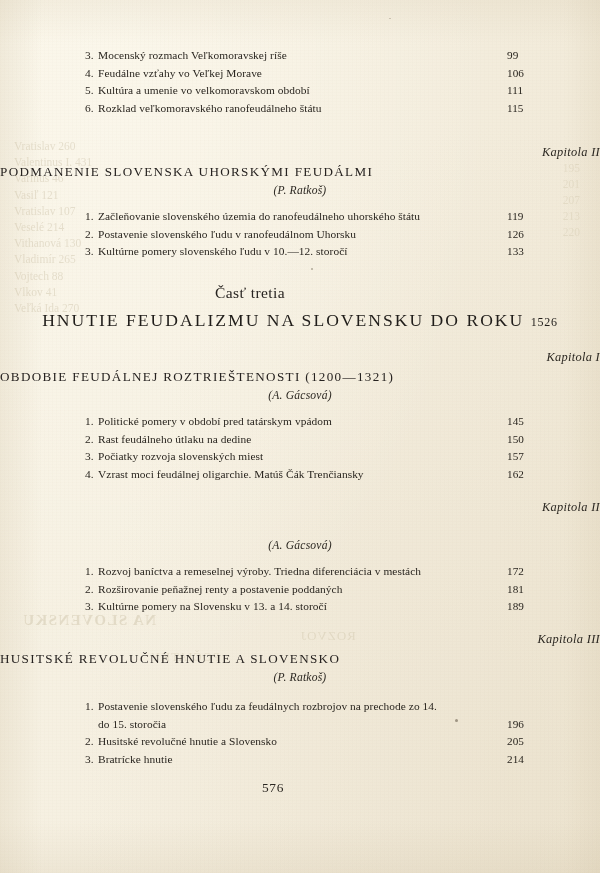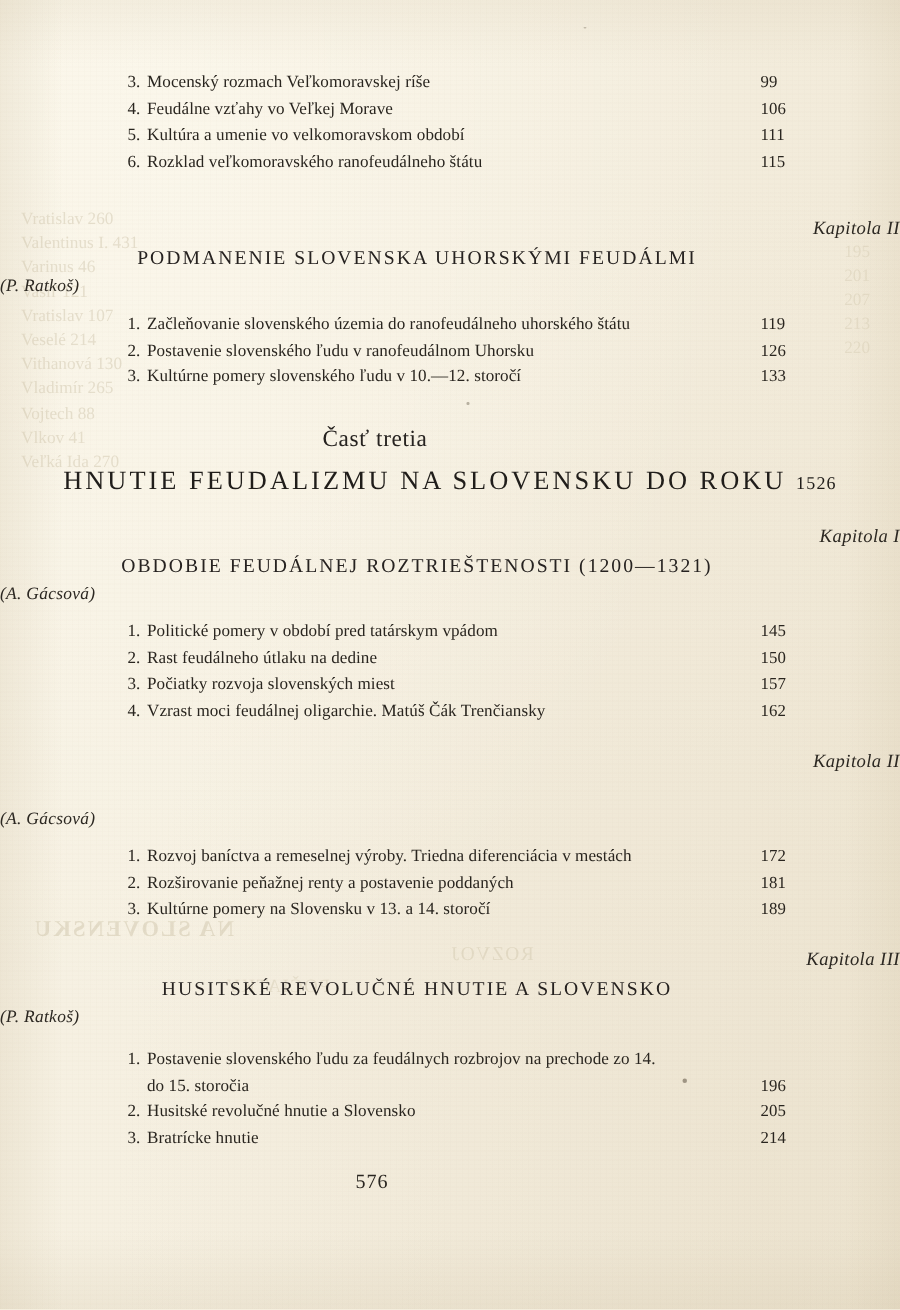--- a/index.html
+++ b/index.html
@@ -188,30 +188,29 @@
     text-align: right;
     font-style: italic;
     font-size: 12.4px;
     letter-spacing: .3px;
     color: #2c2822;
   }
 
   .chap-title {
     position: absolute;
     width: 556px;
-    text-align: center;
     font-size: 13.1px;
     letter-spacing: 1.35px;
     color: #262220;
   }
 
   .author {
     position: absolute;
     width: 600px;
-    text-align: left;
+    text-align: center;
     font-style: italic;
     font-size: 11.6px;
     letter-spacing: .2px;
     color: #2c2822;
   }
 
   .part-label {
     position: absolute;
     width: 500px;
     text-align: center;
@@ -233,20 +232,21 @@
     letter-spacing: .8px;
   }
 
   .folio {
     position: absolute;
     width: 496px;
     text-align: center;
     font-size: 13.4px;
     letter-spacing: .6px;
     color: #2a2621;
+    padding-left: 25px;
   }
 
   
   .speck {
     position: absolute;
     background: #6d6352;
     border-radius: 50%;
     opacity: .62;
     pointer-events: none;
   }

